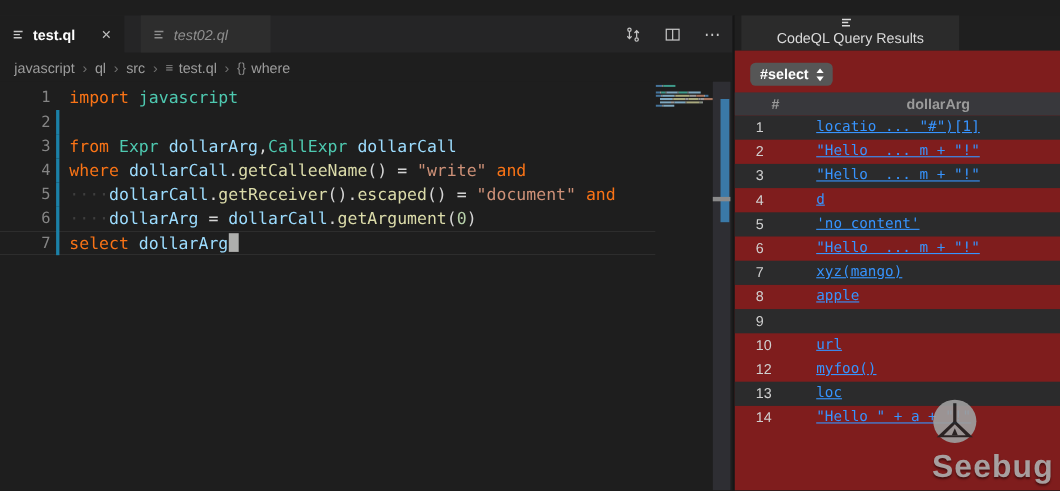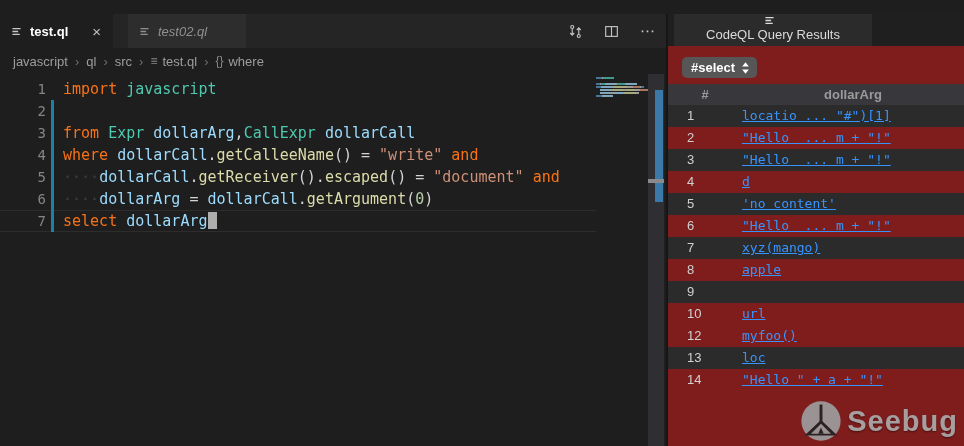--- a/index.html
+++ b/index.html
@@ -96,21 +96,21 @@
   .t-head .h-num { flex:none; width:74px; text-align:center; }
   .t-head .h-val { flex:1; text-align:center; }
   .t-row { display:flex; height:22px; line-height:22px; cursor:pointer; }
   .t-row.odd { background:#2b2b2c; }
   .t-num { flex:none; width:74px; padding-left:19px; color:#d0d0d0; font-size:13px; }
   .t-val { font:13px/22px "DejaVu Sans Mono", monospace; color:#3794ff;
     text-decoration:underline; white-space:pre; cursor:pointer; }
 
   
   .watermark { position:absolute; right:6px; bottom:4px; display:flex;
-    align-items:center; gap:5px; z-index:5; opacity:0.92; }
+    align-items:flex-start; gap:5px; z-index:5; opacity:0.92;flex-direction:column; }
   .watermark .wm-text { font-size:29px; font-weight:600; color:#ababab;
     letter-spacing:1px; text-shadow:0 1px 2px rgba(0,0,0,0.5);
     font-family:"Liberation Sans", sans-serif; }
 </style>
 </head>
 <body>
 
 <div id="app">
 
 

